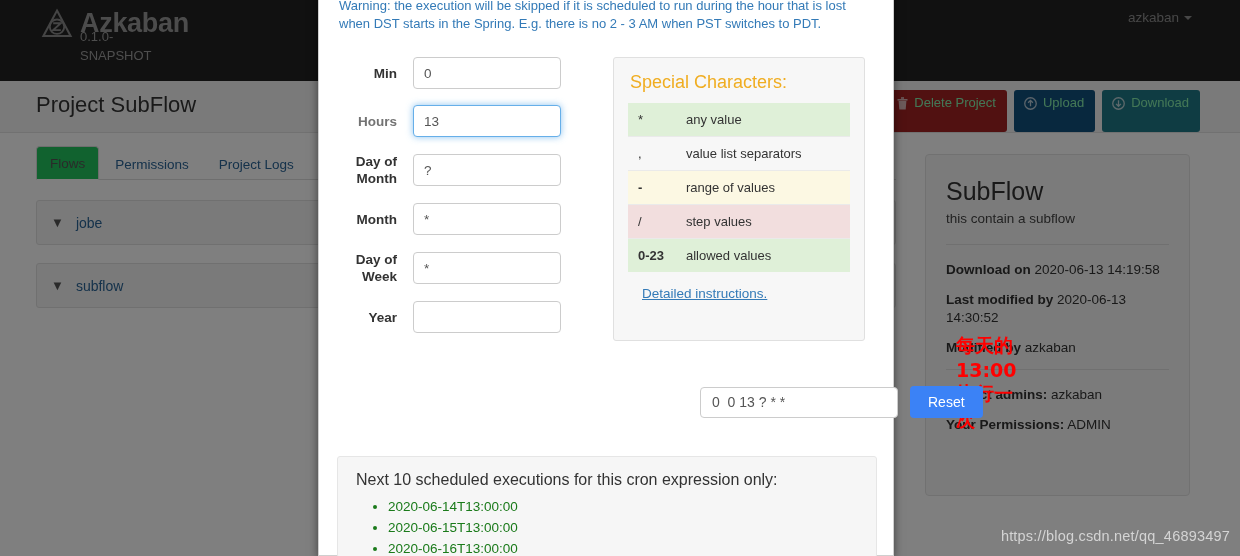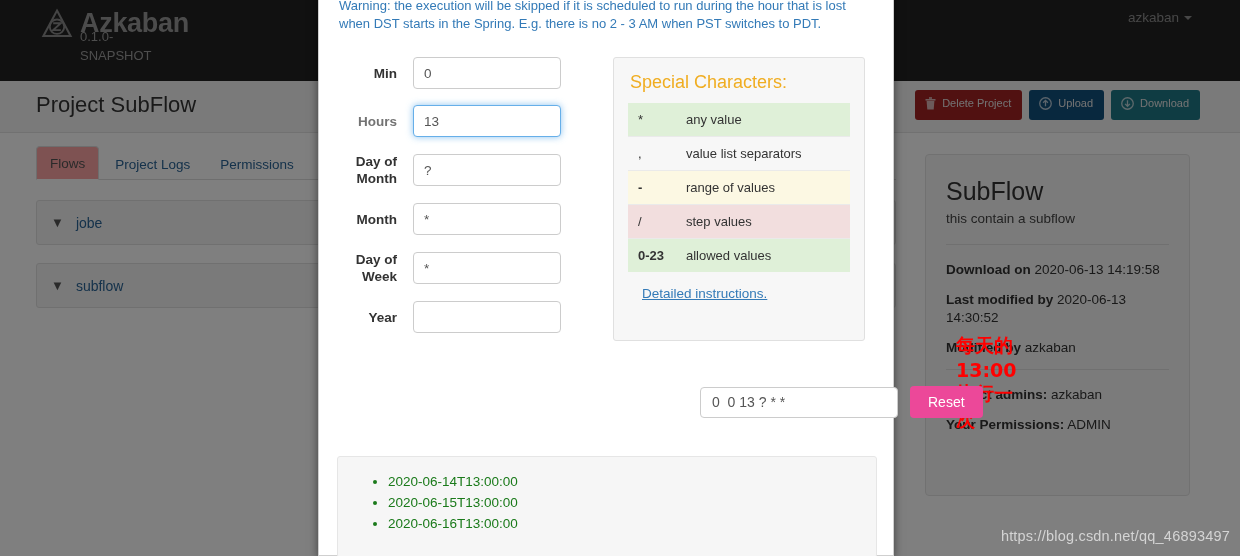--- a/index.html
+++ b/index.html
@@ -68,22 +68,22 @@
   .page-title {
     position: absolute; left: 36px; top: 92px;
     font-size: 22px; color: #333333; font-weight: normal;
   }
   .header-actions {
     position: absolute; right: 40px; top: 90px;
     display: flex; gap: 7px;
   }
   .btn {
     border: none; border-radius: 3px;
-    font-size: 11px; color: #e5e5e5;
-    padding: 6px 11px 10px 10px;
+    font-size: 13px; color: #86efac;
+    padding: 6px 11px 22px 10px;
     display: inline-flex; align-items: center; gap: 6px;
     line-height: 14px; cursor: pointer;
     font-family: "Liberation Sans", sans-serif;
   }
   .btn-danger  { background: #a32222; }
   .btn-primary { background: #11507c; }
   .btn-info    { background: #1f7887; }
   .btn svg { display: block; }
 
   .tabs {
@@ -91,21 +91,21 @@
     border-bottom: 1px solid #dddddd; height: 33px;
     display: flex; align-items: flex-end; gap: 2px;
   }
   .tab {
     padding: 8px 13px 7px 13px; font-size: 13.5px; color: #2a6496;
     cursor: pointer; line-height: 17px;
     border: 1px solid transparent; border-bottom: none;
     border-radius: 4px 4px 0 0; position: relative; top: 1px;
   }
   .tab.active {
-    color: #555555; background: #fca5a5;
+    color: #555555; background: #22c55e;
     border-color: #dddddd; border-bottom: 1px solid #ffffff; text-align: right;
   }
 
   .flow-row {
     position: absolute; left: 36px; width: 860px; height: 45px;
     background: #f5f5f5; border: 1px solid #e0e0e0; border-radius: 3px;
     display: flex; align-items: center; padding-left: 14px;
   }
   .flow-row .chev {
     color: #555; font-size: 13px; margin-right: 12px; line-height: 1;
@@ -208,21 +208,21 @@
   .cron-expr-row {
     position: absolute; left: 381px; top: 403px;
     display: flex; align-items: center; gap: 12px;
   }
   .cron-expr-input {
     width: 198px; height: 31px; border: 1px solid #cccccc; border-radius: 4px;
     padding: 0 11px; font-size: 14px; color: #555;
     font-family: "Liberation Sans", sans-serif; background: #fff; outline: none;
   }
   .btn-reset {
-    background: #ec4899; color: #ffffff; border: none; border-radius: 4px;
+    background: #3b82f6; color: #ffffff; border: none; border-radius: 4px;
     font-size: 14px; padding: 8px 18px; cursor: pointer;
     font-family: "Liberation Sans", sans-serif;
   }
 
   .next-exec {
     position: absolute; left: 18px; top: 473px; width: 540px;
     background: #f6f6f6; border: 1px solid #e6e6e6; border-radius: 3px;
     padding: 14px 18px 16px 18px; height: 102px;
   }
   .next-exec h4 {
@@ -289,24 +289,24 @@
         </svg>
         <span>Download</span>
       </button>
     </div>
 
     <div class="tabs">
       <div class="tab active">
         <span>Flows</span>
       </div>
       <div class="tab">
+        <span>Permissions</span>
+      </div>
+      <div class="tab">
         <span>Project Logs</span>
-      </div>
-      <div class="tab">
-        <span>Permissions</span>
       </div>
     </div>
 
     <div class="flow-row" id="flow-jobe">
       <span class="chev">▼</span>
       <span class="flow-name">jobe</span>
     </div>
     <div class="flow-row" id="flow-subflow">
       <span class="chev">▼</span>
       <span class="flow-name">subflow</span>
@@ -412,20 +412,21 @@
     </div>
 
     <div class="cron-note">每天的13:00执行一次</div>
 
     <div class="cron-expr-row">
       <input class="cron-expr-input" type="text" value="0  0 13 ? * *" style="">
       <button class="btn-reset">Reset</button>
     </div>
 
     <div class="next-exec">
+      <h4>Next 10 scheduled executions for this cron expression only:</h4>
       <ul>
         <li>2020-06-14T13:00:00</li>
         <li>2020-06-15T13:00:00</li>
         <li>2020-06-16T13:00:00</li>
       </ul>
     </div>
   </div>
 
   <div class="watermark">https://blog.csdn.net/qq_46893497</div>
 </div>

